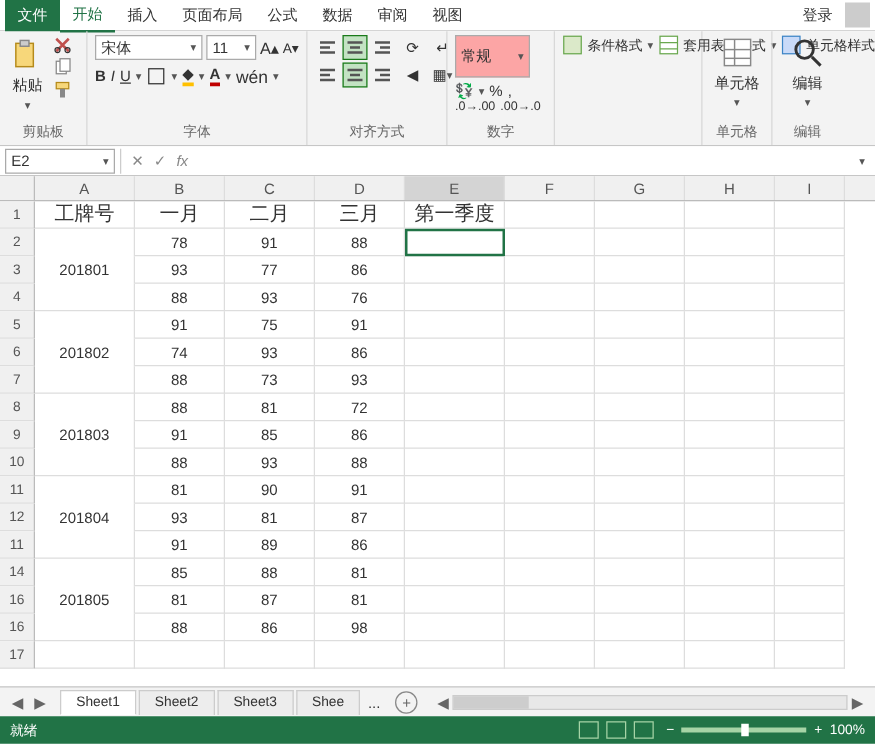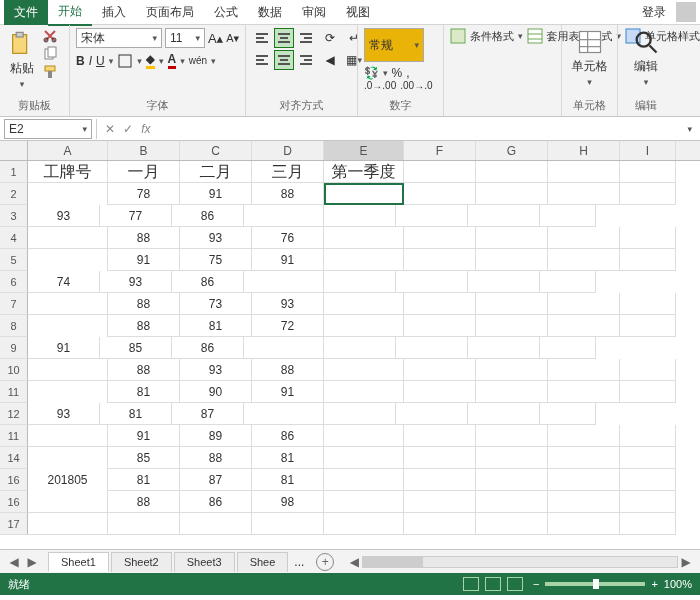--- a/index.html
+++ b/index.html
@@ -25,21 +25,21 @@
 .btnrow{display:flex;gap:4px;align-items:center}
 .b{font-weight:bold}
 .i{font-style:italic}
 .u{text-decoration:underline}
 .align-grid{display:grid;grid-template-columns:repeat(3,20px);grid-template-rows:repeat(2,20px);gap:2px}
 .align-cell{width:20px;height:20px;border:1px solid transparent;display:flex;align-items:center;justify-content:center;background:#f3f3f3}
 .align-cell.sel{background:#c3e3c3;border:1px solid #1a7a1a}
 .mini-line{display:block;width:12px;height:2px;background:#555;margin:1px 0}
 .wrap-col{display:flex;flex-direction:column;gap:2px;margin-left:4px}
 .wp{width:20px;height:20px;display:flex;align-items:center;justify-content:center}
-.num-sel{width:60px;height:20px;border:1px solid #aaa;background:#eab308;display:flex;align-items:center;justify-content:space-between;padding:16px 4px}
+.num-sel{width:60px;height:20px;border:1px solid #aaa;background:#fca5a5;display:flex;align-items:center;justify-content:space-between;padding:16px 4px}
 .style-list{display:flex;flex-direction:row;gap:4px}
 .style-item{display:flex;align-items:center;gap:4px;font-size:11px;white-space:nowrap}
 .sicon{width:16px;height:16px;display:inline-block}
 .cell-edit{display:flex;flex-direction:column;align-items:center;gap:2px}
 .dd{font-size:9px;color:#555}
 .namebox-row{height:24px;display:flex;align-items:center;border-bottom:1px solid #c6c6c6;background:#fff}
 .namebox{width:88px;height:20px;border:1px solid #aaa;margin:0 4px;padding:0 4px;display:flex;align-items:center;justify-content:space-between}
 .fx-area{display:flex;align-items:center;gap:8px;padding:0 8px;border-left:1px solid #ccc;flex:1}
 .fx-btn{color:#888}
 .formula-bar{flex:1;height:20px}
@@ -141,21 +141,21 @@
         <span class="u">U</span>
           <span class="dd">▾</span>
         <svg class="icon" viewBox="0 0 16 16">
             <rect x="2" y="2" width="12" height="12" fill="none" stroke="#333"></rect>
           </svg>
           <span class="dd">▾</span>
         <span style="border-bottom:3px solid #ffc000">◆</span>
           <span class="dd">▾</span>
         <span style="border-bottom:3px solid #c00000;font-weight:bold">A</span>
           <span class="dd">▾</span>
-        <span style="font-size:10px">wén</span>
+        <span style="font-size:14px">wén</span>
           <span class="dd">▾</span>
       </div>
     </div>
     <div class="group-label">字体</div>
   </div>
 
   <div class="group" style="width:112px">
     <div style="display:flex;align-items:flex-start">
       <div class="align-grid">
         <div class="align-cell">
@@ -337,20 +337,21 @@
       <div class="cell v" style="width: 72px;">91</div>
       <div class="cell v" style="width: 72px;">88</div>
       <div class="cell v sel" style="width: 80px;"></div>
       <div class="cell v" style="width: 72px;"></div>
       <div class="cell v" style="width: 72px;"></div>
       <div class="cell v" style="width: 72px;"></div>
       <div class="cell v" style="width: 56px;"></div>
     </div>
     <div class="grow">
       <div class="rh">3</div>
+      <div class="cell v merged" style="width: 80px;">201801</div>
       <div class="cell v" style="width: 72px;">93</div>
       <div class="cell v" style="width: 72px;">77</div>
       <div class="cell v" style="width: 72px;">86</div>
       <div class="cell v" style="width: 80px;"></div>
       <div class="cell v" style="width: 72px;"></div>
       <div class="cell v" style="width: 72px;"></div>
       <div class="cell v" style="width: 72px;"></div>
       <div class="cell v" style="width: 56px;"></div>
     </div>
     <div class="grow">
@@ -372,20 +373,21 @@
       <div class="cell v" style="width: 72px;">75</div>
       <div class="cell v" style="width: 72px;">91</div>
       <div class="cell v" style="width: 80px;"></div>
       <div class="cell v" style="width: 72px;"></div>
       <div class="cell v" style="width: 72px;"></div>
       <div class="cell v" style="width: 72px;"></div>
       <div class="cell v" style="width: 56px;"></div>
     </div>
     <div class="grow">
       <div class="rh">6</div>
+      <div class="cell v merged" style="width: 80px;">201802</div>
       <div class="cell v" style="width: 72px;">74</div>
       <div class="cell v" style="width: 72px;">93</div>
       <div class="cell v" style="width: 72px;">86</div>
       <div class="cell v" style="width: 80px;"></div>
       <div class="cell v" style="width: 72px;"></div>
       <div class="cell v" style="width: 72px;"></div>
       <div class="cell v" style="width: 72px;"></div>
       <div class="cell v" style="width: 56px;"></div>
     </div>
     <div class="grow">
@@ -407,20 +409,21 @@
       <div class="cell v" style="width: 72px;">81</div>
       <div class="cell v" style="width: 72px;">72</div>
       <div class="cell v" style="width: 80px;"></div>
       <div class="cell v" style="width: 72px;"></div>
       <div class="cell v" style="width: 72px;"></div>
       <div class="cell v" style="width: 72px;"></div>
       <div class="cell v" style="width: 56px;"></div>
     </div>
     <div class="grow">
       <div class="rh">9</div>
+      <div class="cell v merged" style="width: 80px;">201803</div>
       <div class="cell v" style="width: 72px;">91</div>
       <div class="cell v" style="width: 72px;">85</div>
       <div class="cell v" style="width: 72px;">86</div>
       <div class="cell v" style="width: 80px;"></div>
       <div class="cell v" style="width: 72px;"></div>
       <div class="cell v" style="width: 72px;"></div>
       <div class="cell v" style="width: 72px;"></div>
       <div class="cell v" style="width: 56px;"></div>
     </div>
     <div class="grow">
@@ -442,20 +445,21 @@
       <div class="cell v" style="width: 72px;">90</div>
       <div class="cell v" style="width: 72px;">91</div>
       <div class="cell v" style="width: 80px;"></div>
       <div class="cell v" style="width: 72px;"></div>
       <div class="cell v" style="width: 72px;"></div>
       <div class="cell v" style="width: 72px;"></div>
       <div class="cell v" style="width: 56px;"></div>
     </div>
     <div class="grow">
       <div class="rh">12</div>
+      <div class="cell v merged" style="width: 80px;">201804</div>
       <div class="cell v" style="width: 72px;">93</div>
       <div class="cell v" style="width: 72px;">81</div>
       <div class="cell v" style="width: 72px;">87</div>
       <div class="cell v" style="width: 80px;"></div>
       <div class="cell v" style="width: 72px;"></div>
       <div class="cell v" style="width: 72px;"></div>
       <div class="cell v" style="width: 72px;"></div>
       <div class="cell v" style="width: 56px;"></div>
     </div>
     <div class="grow">

